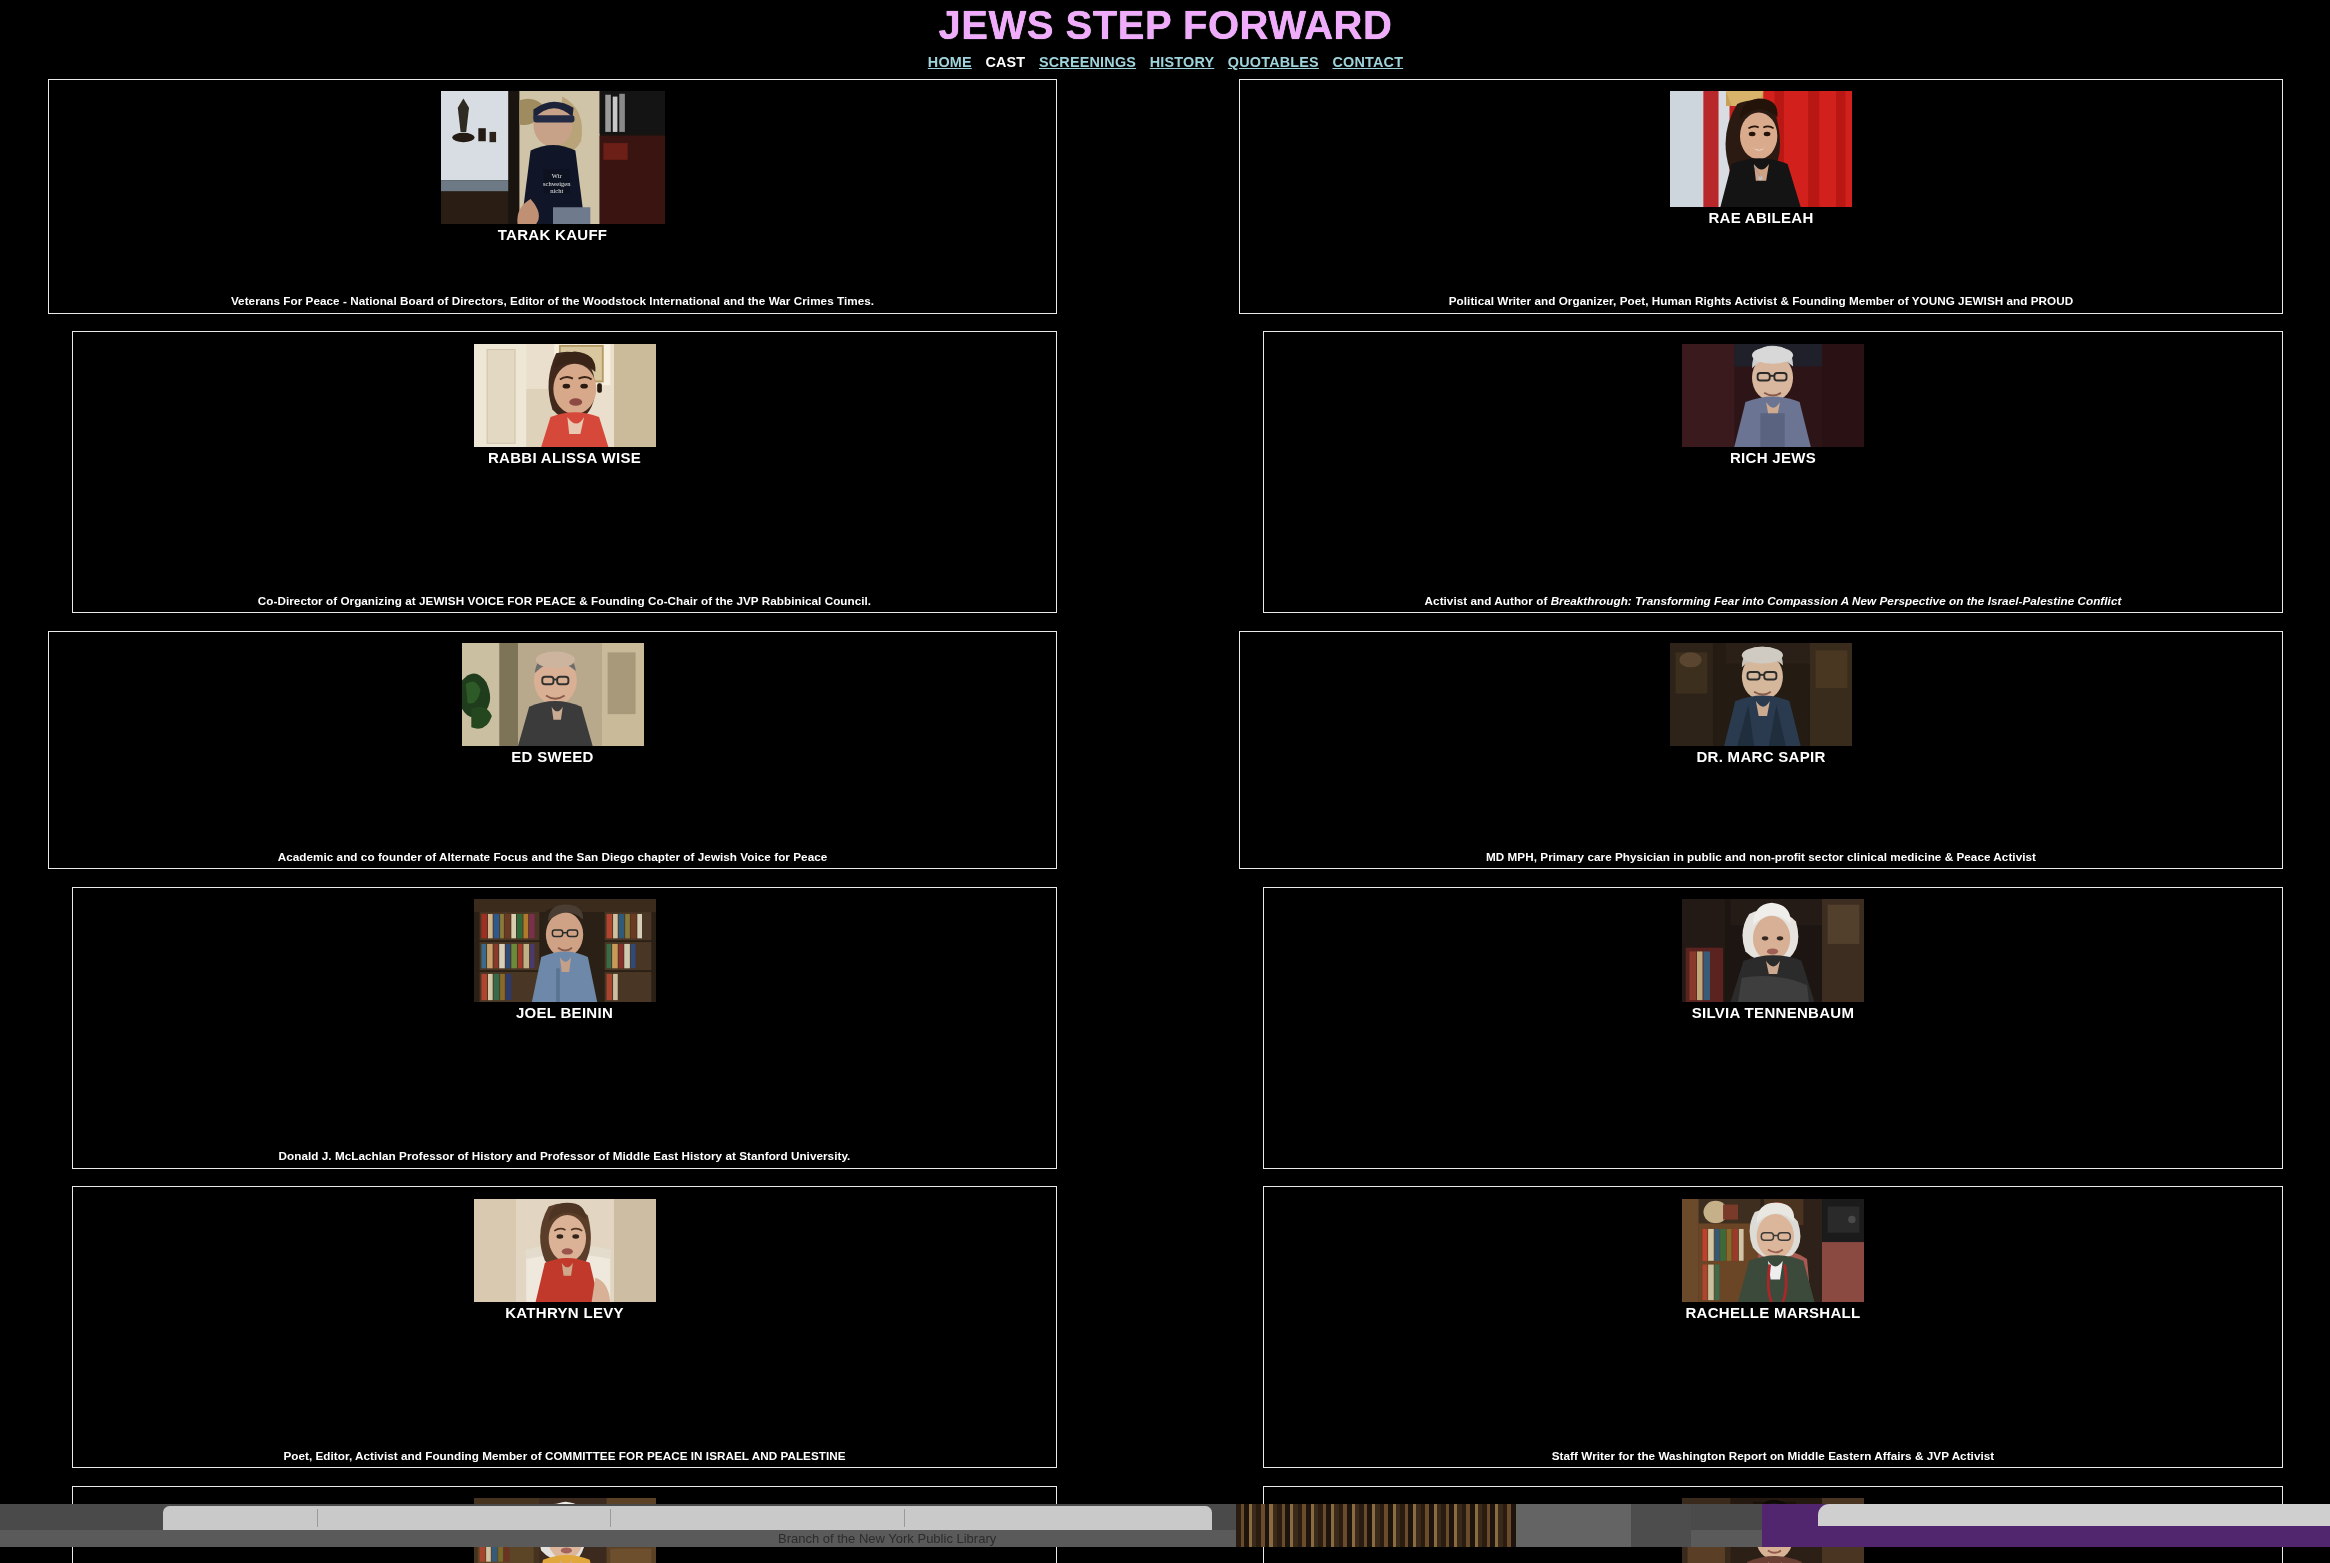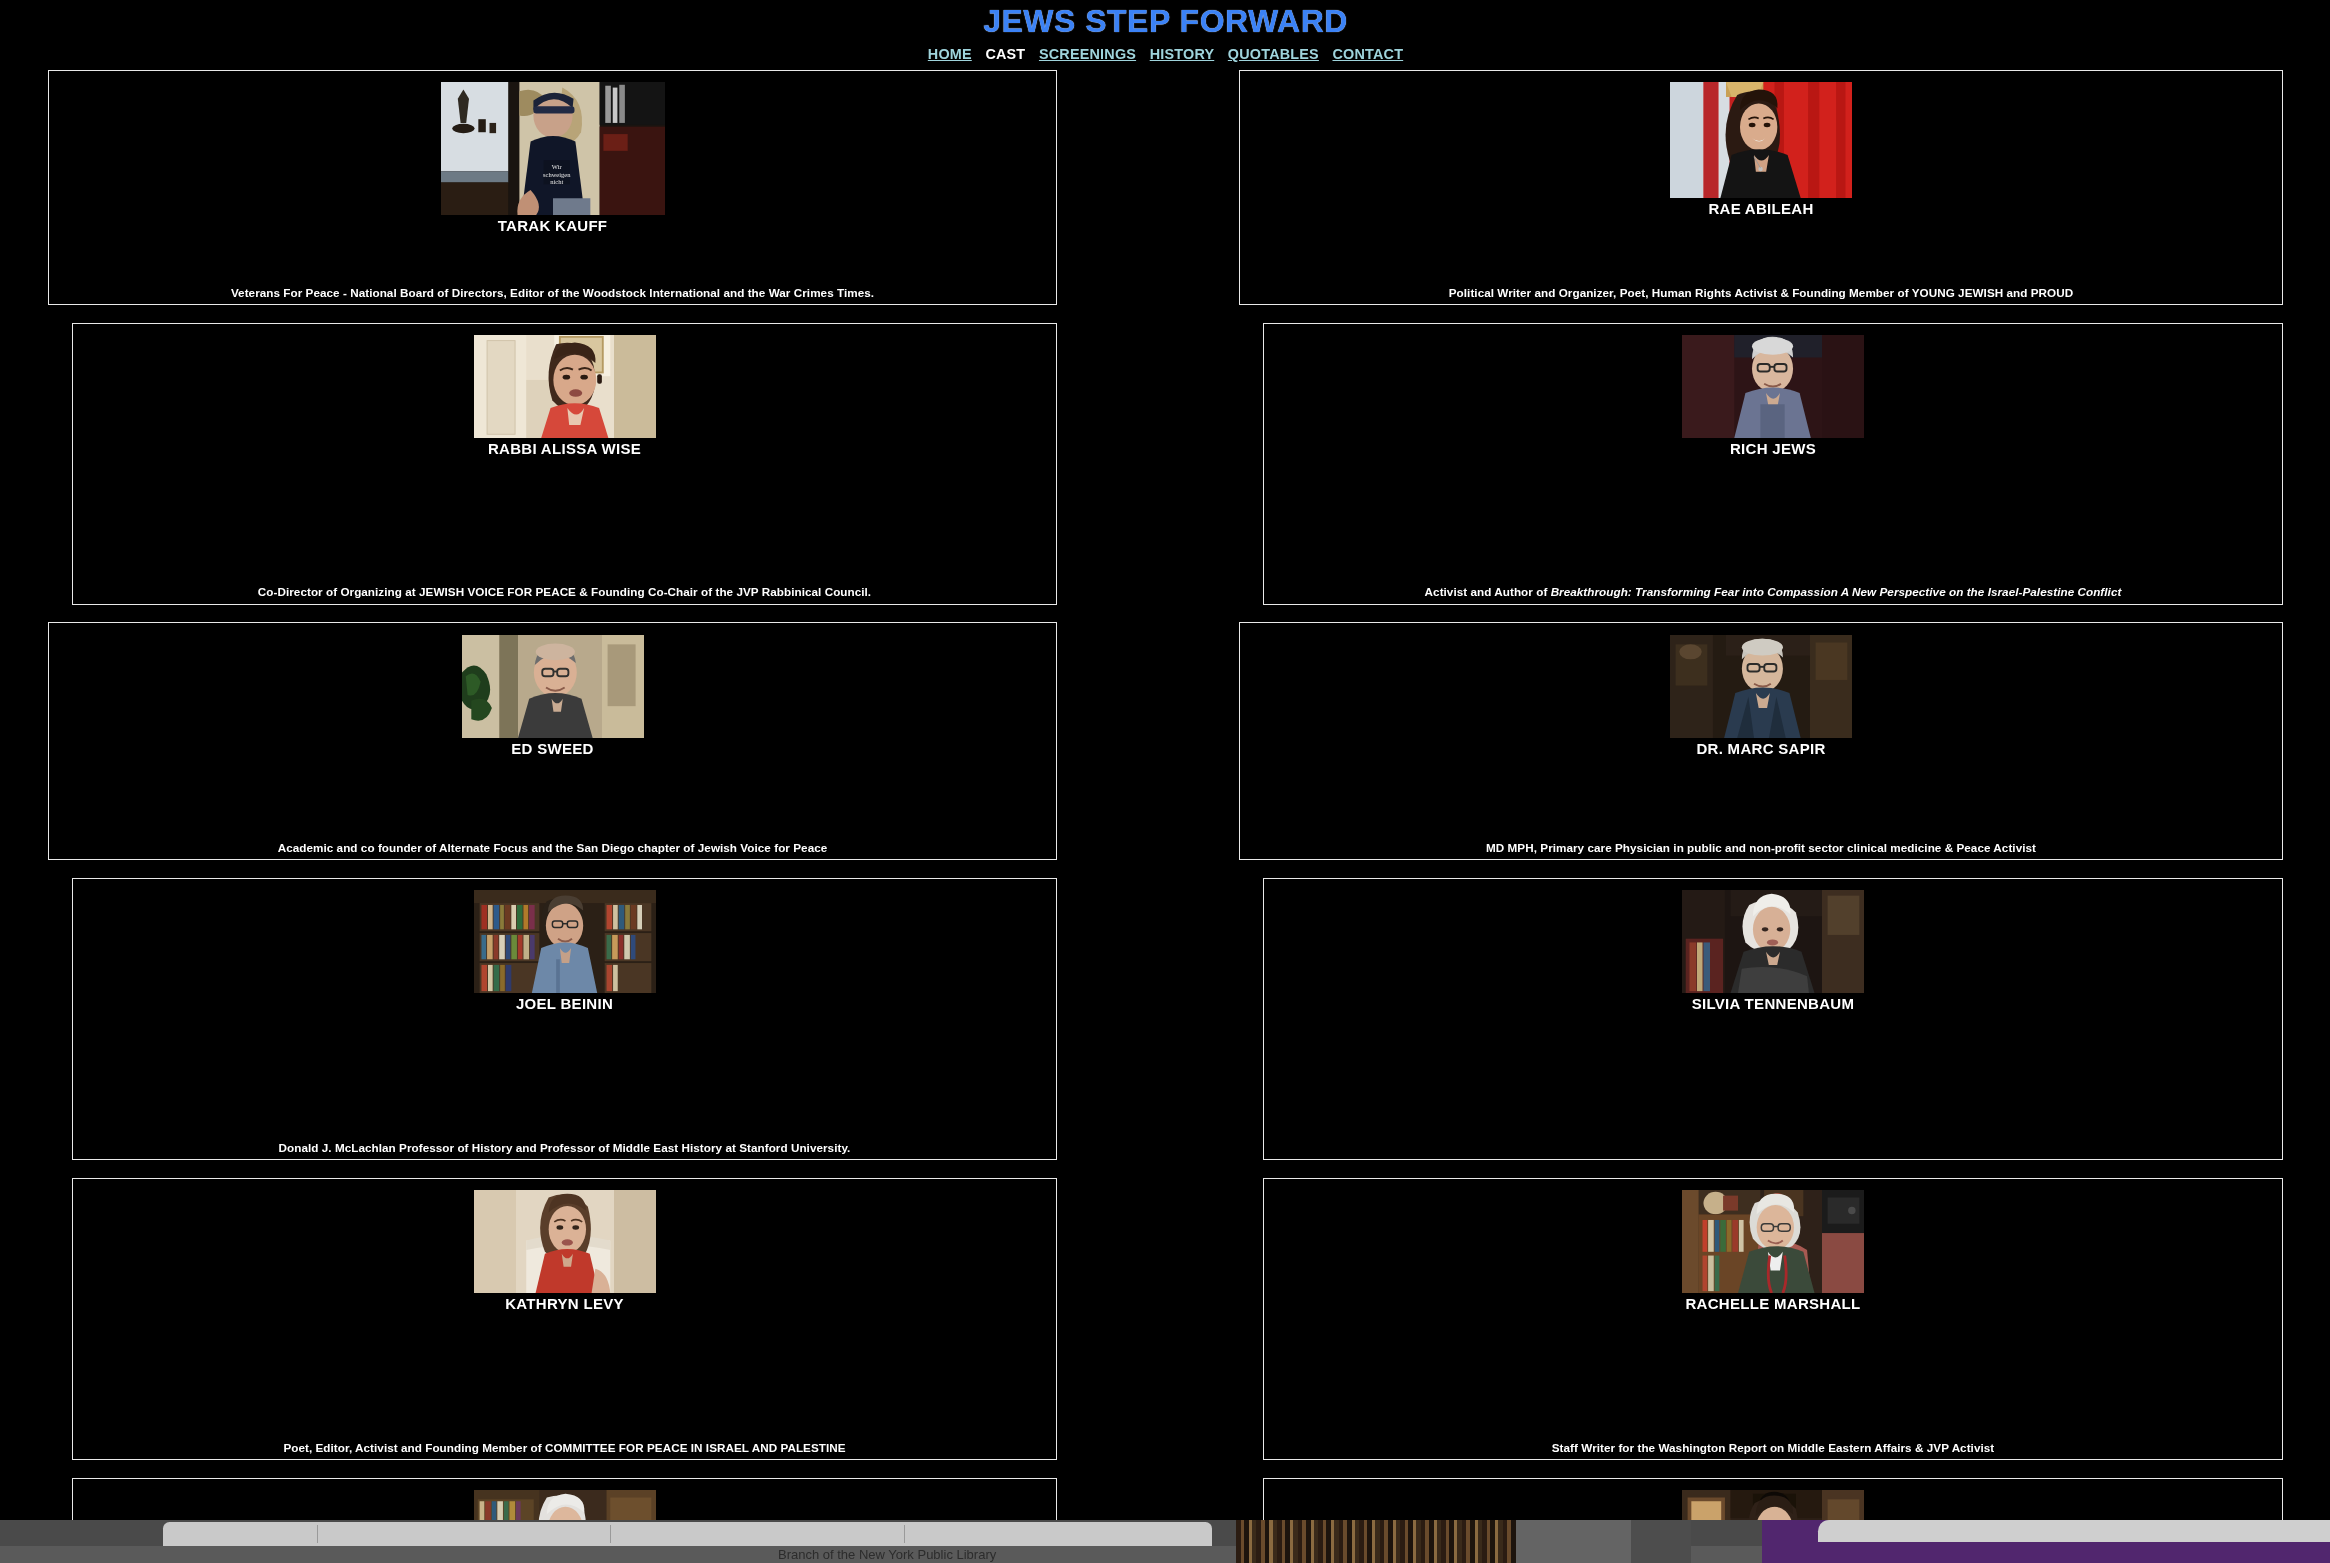--- a/index.html
+++ b/index.html
@@ -24,24 +24,24 @@
     overflow: hidden;
   }
 
   
   .site-header {
     width: 100%;
     text-align: center;
     padding-top: 3.7px;
   }
   .site-title {
-    font-size: 32px;
+    font-size: 40px;
     font-weight: bold;
     letter-spacing: 0.5px;
-    color: #3b82f6;
+    color: #f0abfc;
     margin: 0;
     padding: 0 0 1.9px 0;
     line-height: 1.08;
     text-shadow: 0 0 0.9px #ffffff;
   }
   .main-nav {
     margin: 0;
     padding: 5.6px 0 3.7px 0;
     font-size: 14.4px;
     font-weight: bold;
@@ -135,21 +135,21 @@
     text-decoration: underline;
     font-weight: bold;
   }
 
   .bio-spacer { flex: 1 1 auto; }
 
   
   .bottom-chrome {
     position: absolute;
     left: 0;
-    bottom: 0;
+    bottom: 16px;
     width: 2331px;
     height: 43px;
     overflow: hidden;
   }
   .chrome-band {
     position: absolute;
     left: 0;
     top: 0;
     width: 2331px;
     height: 43px;

